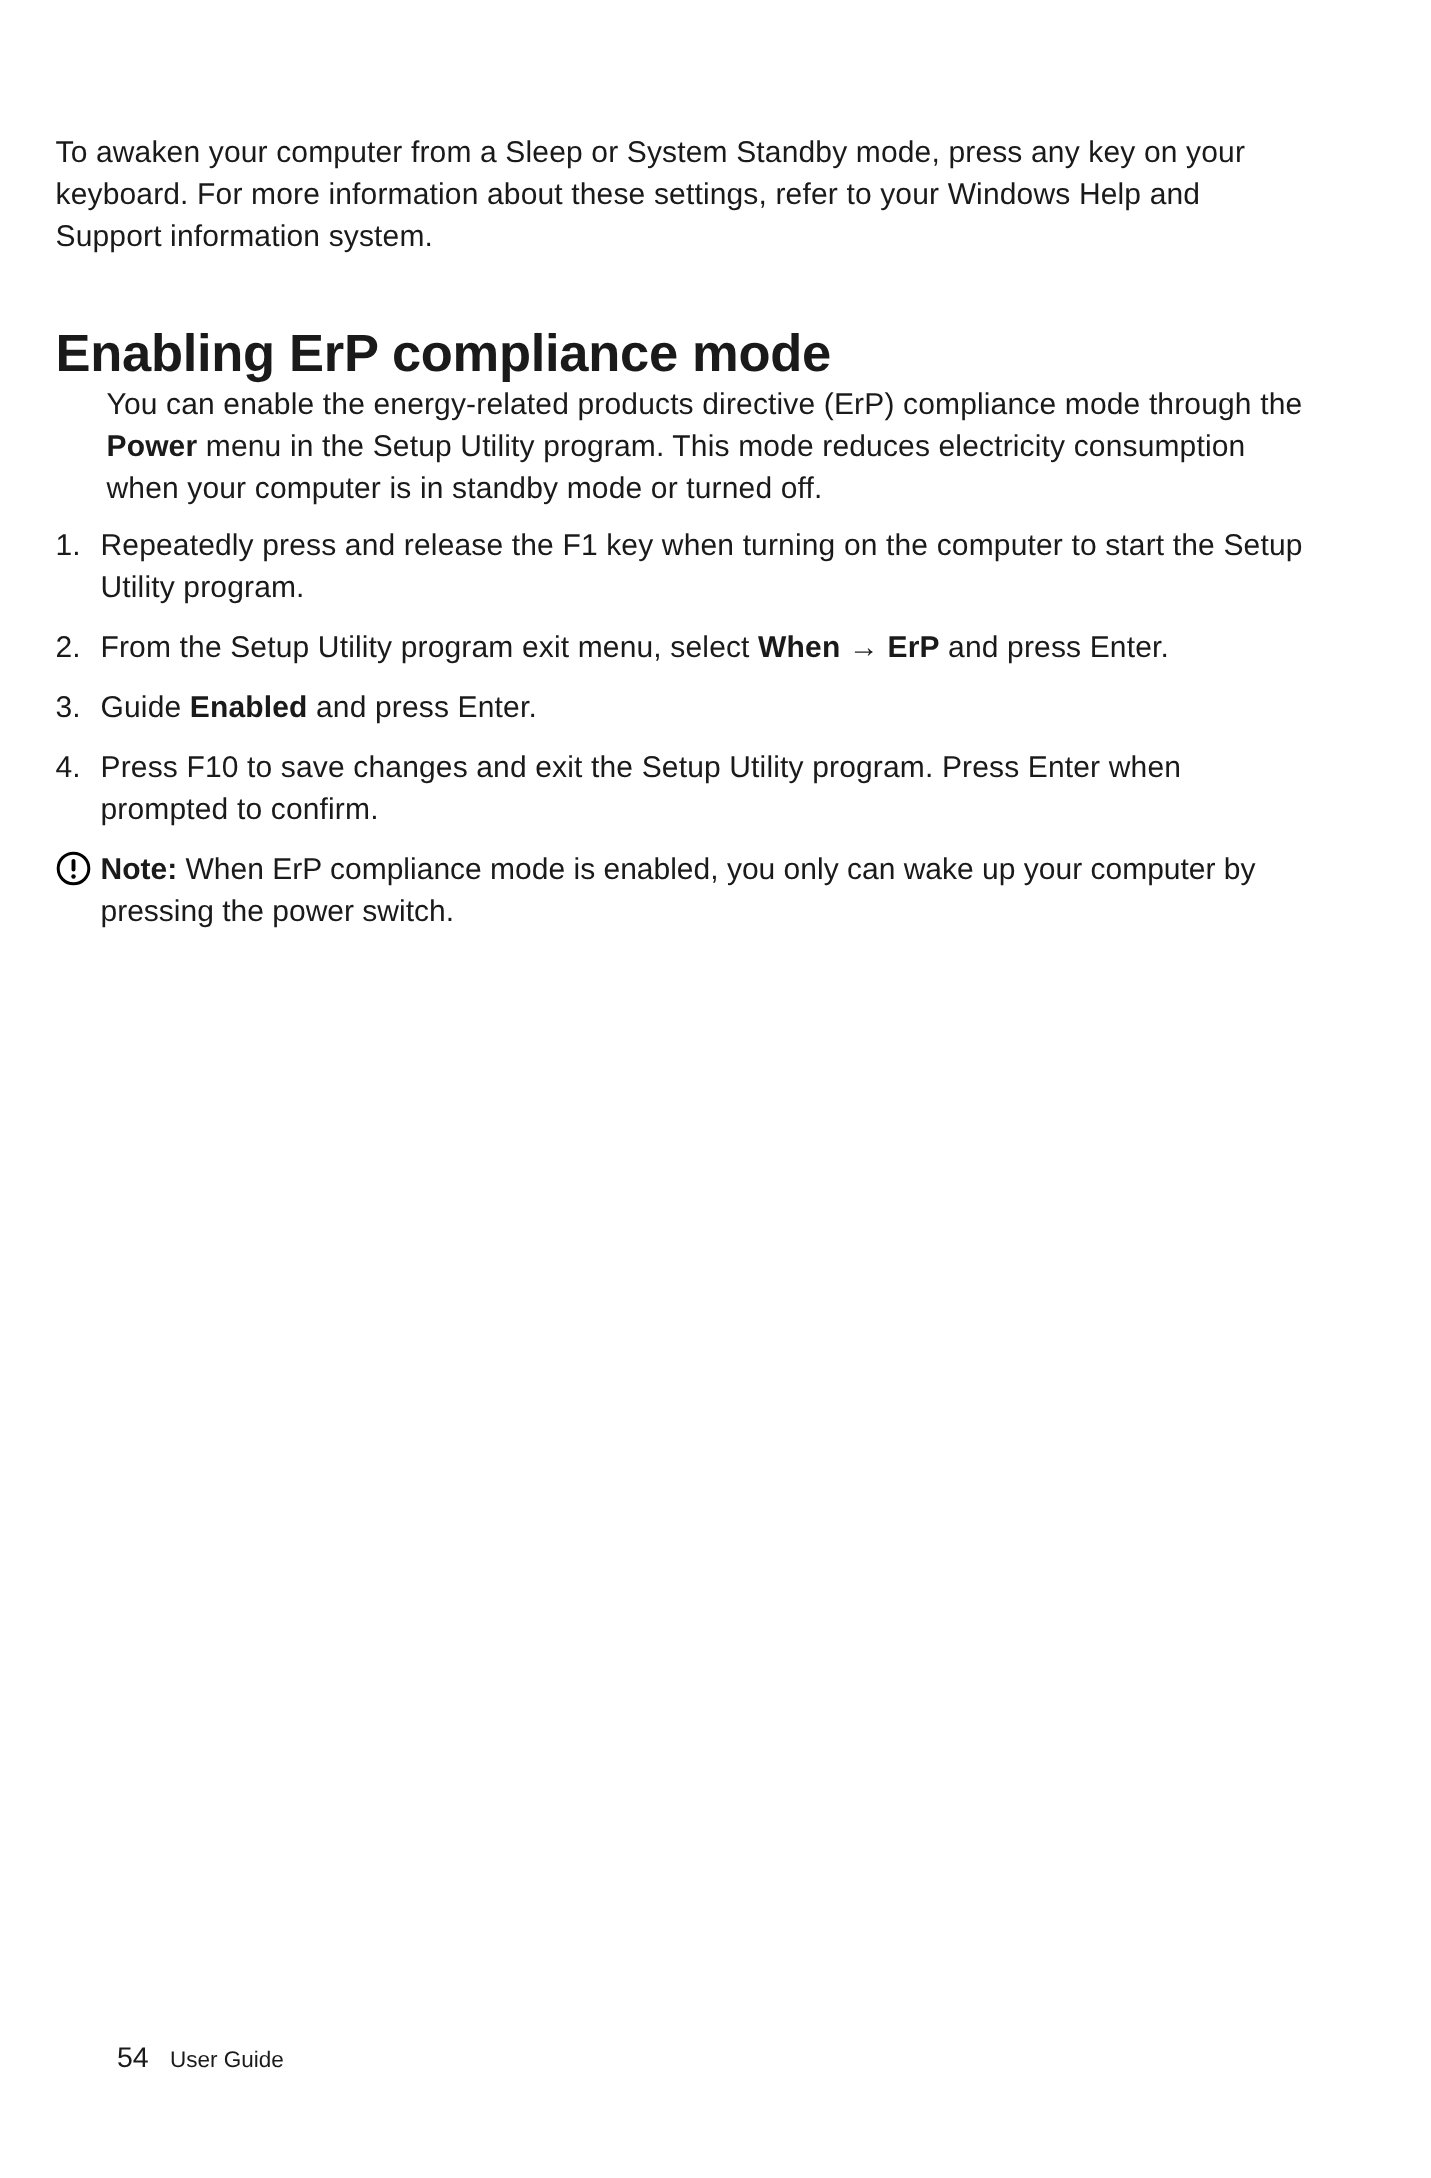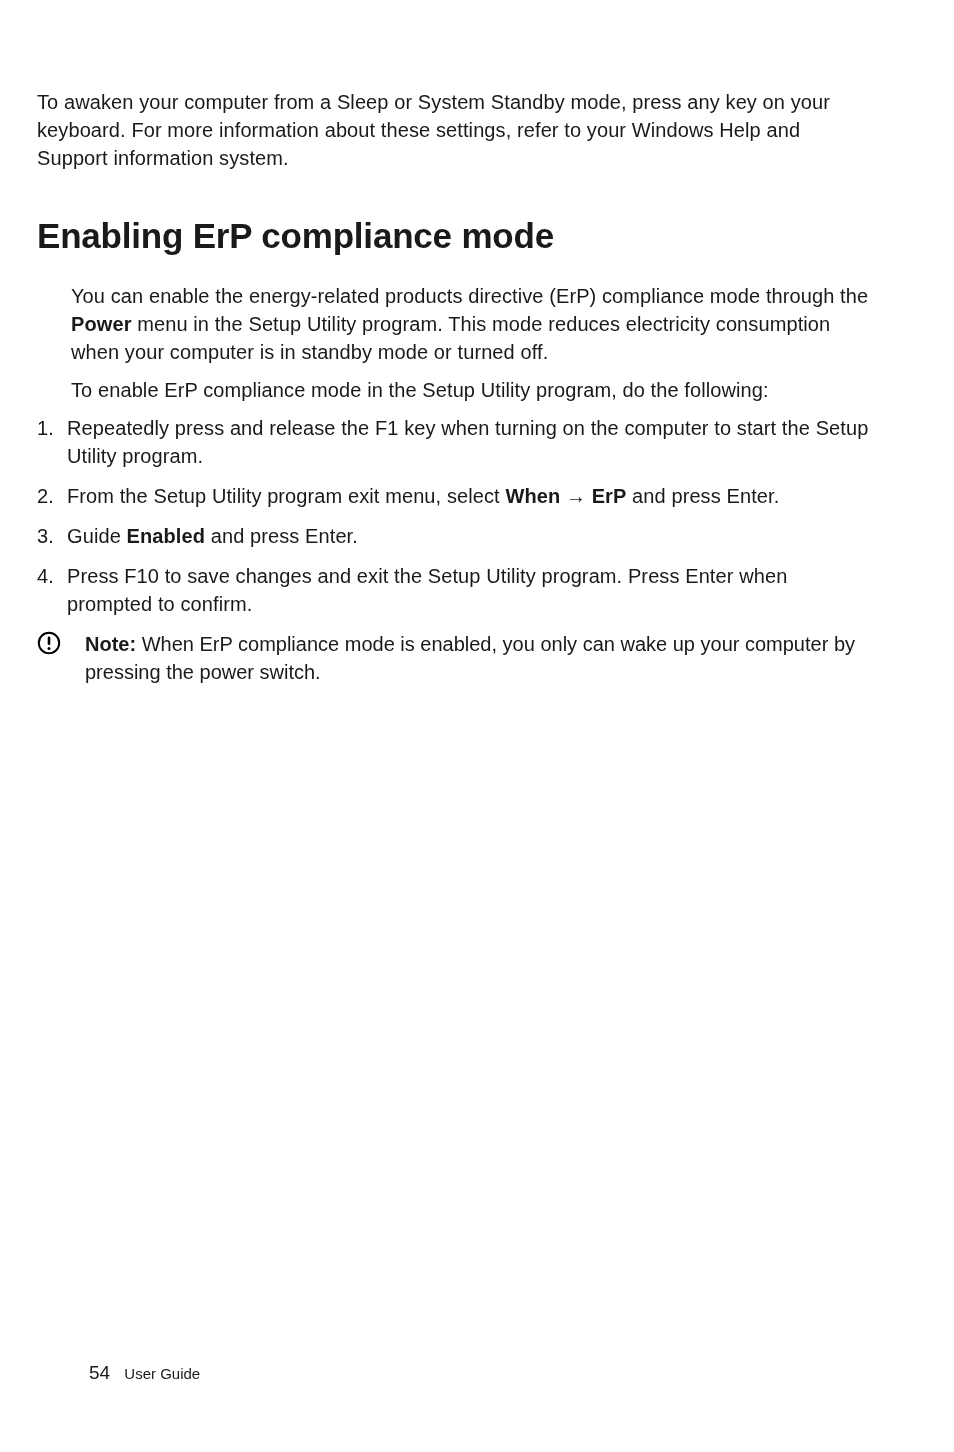--- a/index.html
+++ b/index.html
@@ -22,21 +22,20 @@
       font-size: 20px;
       line-height: 1.4;
       font-weight: 300;
       letter-spacing: 0.1px;
       margin-bottom: 44px;
     }
     .heading {
       font-size: 35px;
       font-weight: 700;
       letter-spacing: -0.2px;
-      margin-bottom: 26px;
     }
     .body-para {
       font-size: 20px;
       line-height: 1.4;
       font-weight: 300;
       letter-spacing: 0.1px;
       margin-bottom: 10px;
       margin-left: 34px;
     }
     .bold {
@@ -59,40 +58,40 @@
     }
     ol.steps > li::before {
       content: counter(step) ".";
       position: absolute;
       left: 0;
       top: 0;
     }
     .note-block {
       display: flex;
       align-items: flex-start;
-      gap: 24px;
+      gap: 6px;
       margin-top: 6px;
       padding-left: 0;
     }
     .note-icon-wrap {
       flex: 0 0 auto;
       margin-top: 1px;
     }
     .note-text {
       font-size: 20px;
       line-height: 1.4;
       font-weight: 400;
     }
     .note-text .label {
       font-weight: 600;
     }
     .footer {
       position: absolute;
       bottom: 68px;
-      left: 89px;
+      left: 78px;
       font-size: 15px;
       font-weight: 400;
     }
     .footer .pagenum {
       font-size: 19px;
       margin-right: 10px;
     }
   </style>
 </head>
 <body>
@@ -100,21 +99,20 @@
 <div class="page">
 
   <p class="intro-para">To awaken your computer from a Sleep or System Standby mode, press any key on your keyboard. For more information about these settings, refer to your Windows Help and Support information system.</p>
 
   <h1 class="heading">Enabling ErP compliance mode</h1>
 
   <p class="body-para">
     <span>You can enable the energy-related products directive (ErP) compliance mode through the </span><span class="bold">Power</span><span> menu in the Setup Utility program. This mode reduces electricity consumption when your computer is in standby mode or turned off.</span>
   </p>
 
-  <p class="body-para">To enable ErP compliance mode in the Setup Utility program, do the following:</p>
 
   <ol class="steps">
     <li>
       <span>Repeatedly press and release the F1 key when turning on the computer to start the Setup Utility program.</span>
     </li>
     <li>
       <span>From the Setup Utility program exit menu, select </span><span class="bold">When → ErP</span><span> and press Enter.</span>
     </li>
     <li>
       <span>Guide </span><span class="bold">Enabled</span><span> and press Enter.</span>

